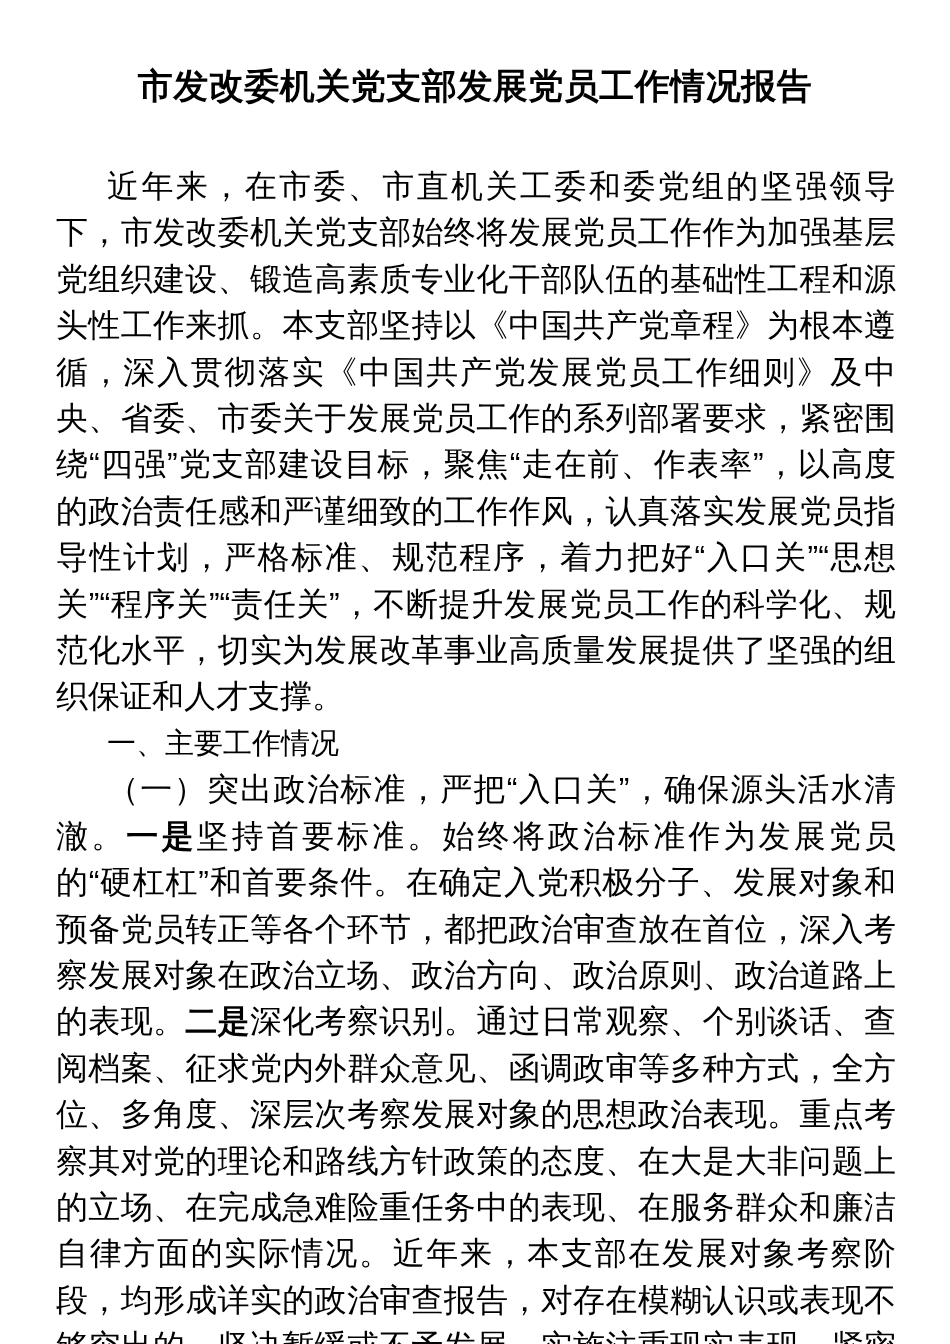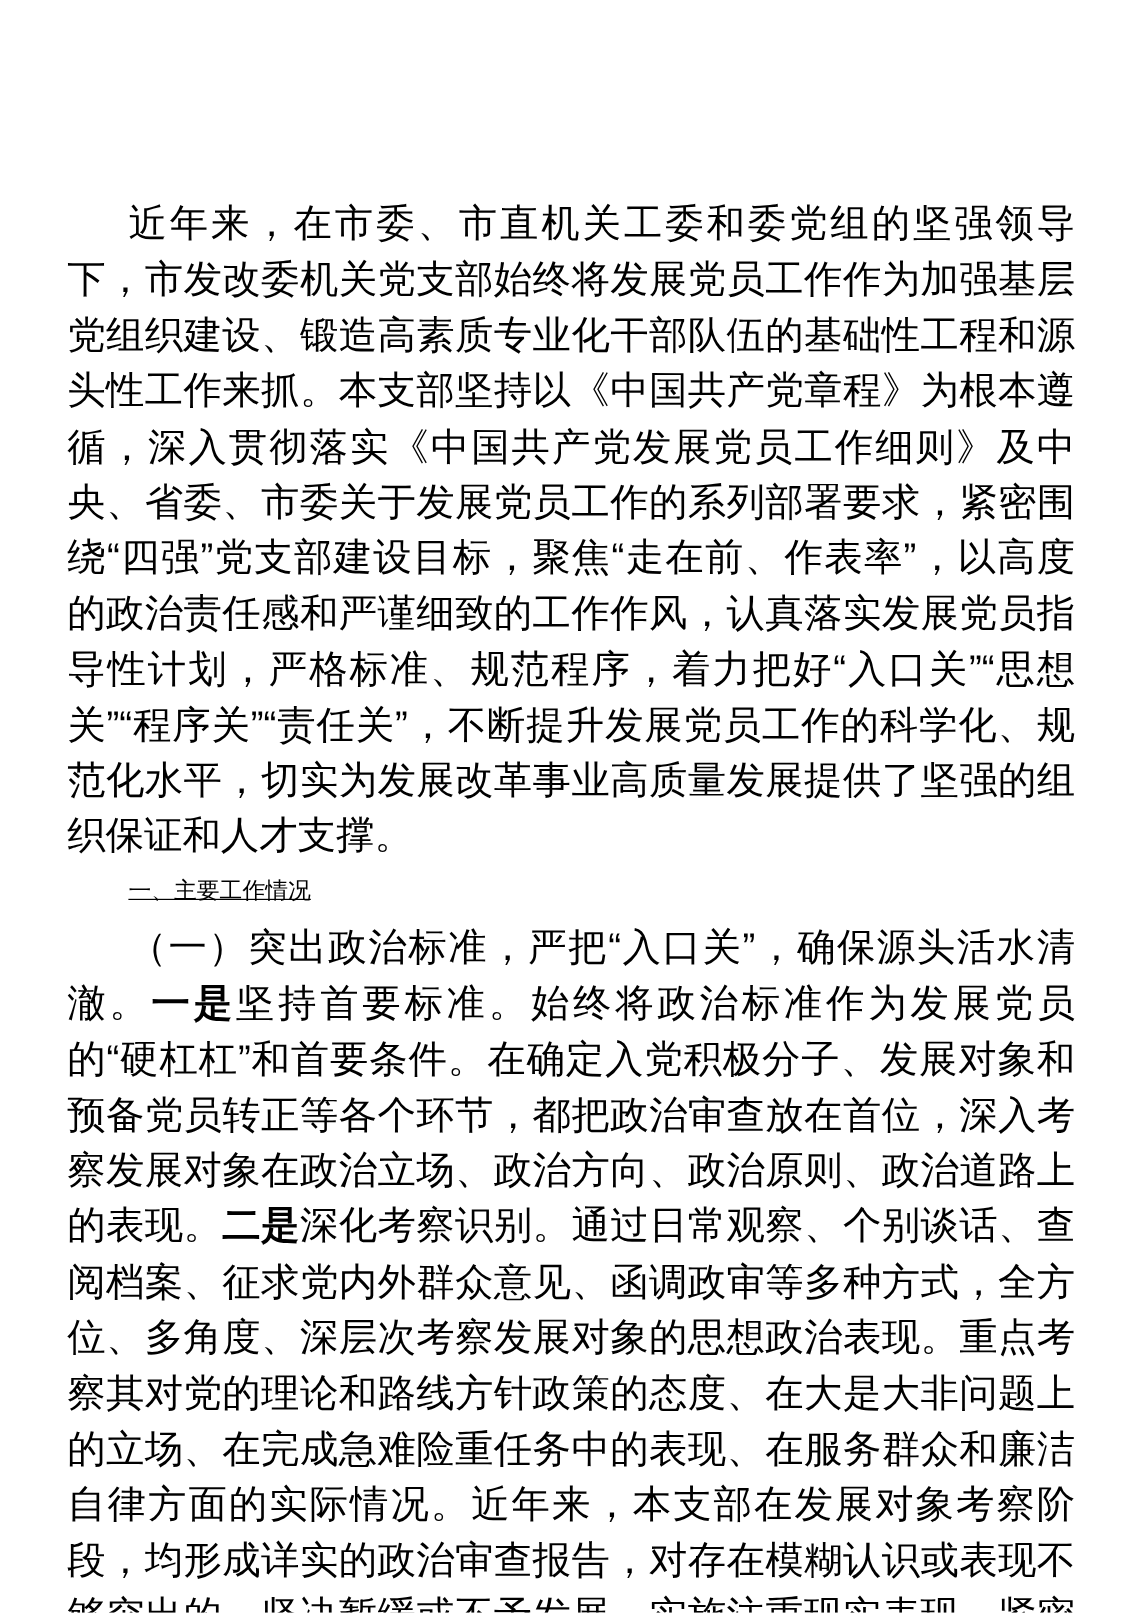--- a/index.html
+++ b/index.html
@@ -42,36 +42,36 @@
     font-size: 32px;
     line-height: 46.4px;
     text-align: justify;
     text-justify: inter-ideograph;
     text-indent: 51px;
     letter-spacing: 0px;
     word-break: break-all;
   }
   p.heading {
     margin: 0;
-    font-size: 19px;
+    font-size: 29px;
     line-height: 46.4px;
     text-align: left;
     text-indent: 51px;
     font-weight: normal;
-    text-decoration: underline;
   }
   b.em {
     font-weight: bold;
   }
 </style>
 </head>
 <body>
 
 <div class="page">
 
+  <div class="doc-title">市发改委机关党支部发展党员工作情况报告</div>
 
   <div class="body-block">
 
     <p class="para">近年来，在市委、市直机关工委和委党组的坚强领导下，市发改委机关党支部始终将发展党员工作作为加强基层党组织建设、锻造高素质专业化干部队伍的基础性工程和源头性工作来抓。本支部坚持以《中国共产党章程》为根本遵循，深入贯彻落实《中国共产党发展党员工作细则》及中央、省委、市委关于发展党员工作的系列部署要求，紧密围绕“四强”党支部建设目标，聚焦“走在前、作表率”，以高度的政治责任感和严谨细致的工作作风，认真落实发展党员指导性计划，严格标准、规范程序，着力把好“入口关”“思想关”“程序关”“责任关”，不断提升发展党员工作的科学化、规范化水平，切实为发展改革事业高质量发展提供了坚强的组织保证和人才支撑。</p>
 
     <p class="heading">一、主要工作情况</p>
 
     <p class="para">
       <span>（一）突出政治标准，严把“入口关”，确保源头活水清澈。</span><b class="em">一是</b><span>坚持首要标准。始终将政治标准作为发展党员的“硬杠杠”和首要条件。在确定入党积极分子、发展对象和预备党员转正等各个环节，都把政治审查放在首位，深入考察发展对象在政治立场、政治方向、政治原则、政治道路上的表现。</span><b class="em">二是</b><span>深化考察识别。通过日常观察、个别谈话、查阅档案、征求党内外群众意见、函调政审等多种方式，全方位、多角度、深层次考察发展对象的思想政治表现。重点考察其对党的理论和路线方针政策的态度、在大是大非问题上的立场、在完成急难险重任务中的表现、在服务群众和廉洁自律方面的实际情况。近年来，本支部在发展对象考察阶段，均形成详实的政治审查报告，对存在模糊认识或表现不够突出的，坚决暂缓或不予发展。实施注重现实表现。紧密结合发改工作实际，将发展对象在推动重大项目建设、优化</span>
     </p>

